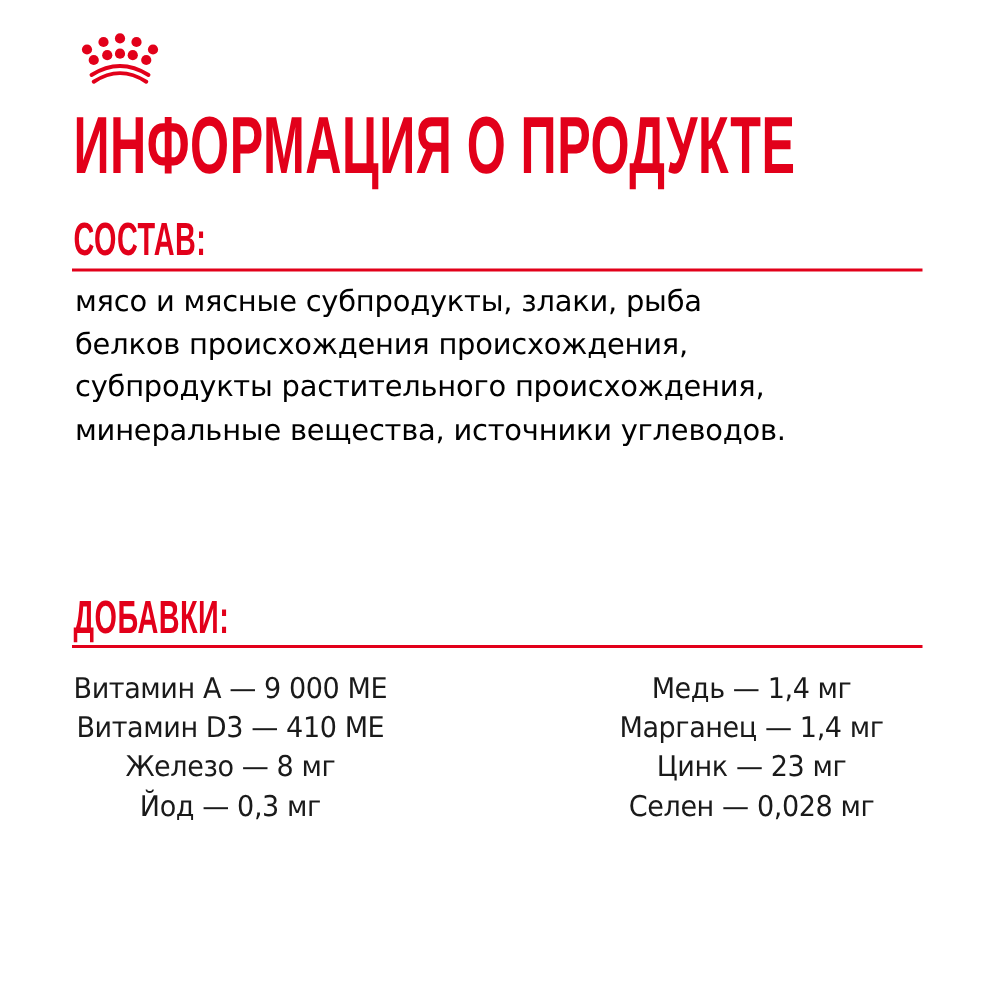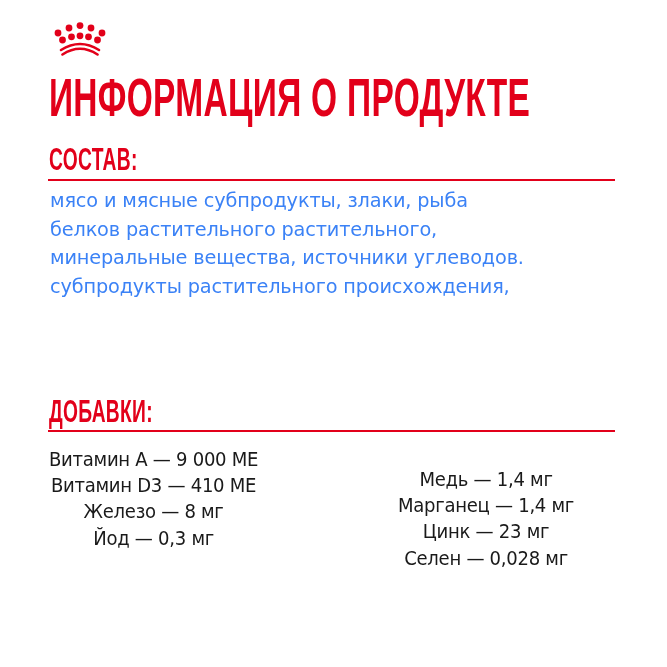--- a/index.html
+++ b/index.html
@@ -14,27 +14,27 @@
     .title { top: 70px; font-size: 54px; transform: scaleX(0.62); letter-spacing: 0.5px; }
     .section-head { font-size: 31px; transform: scaleX(0.62); letter-spacing: 0.5px; }
     .head-compo { top: 144px; }
     .head-addit { top: 396px; }
     .rule { position: absolute; left: 48px; width: 567px; height: 2px; background: #e2001a; }
     .rule-1 { top: 179px; }
     .rule-2 { top: 430px; }
     .composition {
       position: absolute; left: 50px; top: 187px; width: 590px; margin: 0;
       font-family: "DejaVu Sans", sans-serif; font-size: 19.3px; line-height: 28.6px;
-      font-weight: normal; color: #3b82f6; letter-spacing: -0.15px;
+      font-weight: normal; color: #000000; letter-spacing: -0.15px;
     }
     .composition span { display: block; white-space: nowrap; }
     .additives { position: absolute; top: 446px; left: 49px; width: 580px; }
     .col { position: absolute; top: 0; text-align: center; }
     .col-left { left: 0; }
-    .col-right { left: 349px; margin-top: 20px; }
+    .col-right { left: 364px; }
     .add-item {
       display: block; white-space: nowrap; font-family: "DejaVu Sans", sans-serif;
       font-size: 19px; line-height: 26.2px; color: #1a1a1a; letter-spacing: -0.3px;
       font-weight: normal; transform: scaleX(0.95); transform-origin: left center;
     }
   </style>
 </head>
 <body>
 
 <svg class="crown" viewBox="0 0 56 34">
@@ -54,23 +54,23 @@
   <path d="M10.5 32.5 Q28 21 45.5 32.5" stroke="#e2001a" stroke-width="2.6" fill="none" stroke-linecap="round"></path>
 </svg>
 
 <h1 class="heading title">ИНФОРМАЦИЯ О ПРОДУКТЕ</h1>
 
 <h2 class="heading section-head head-compo">СОСТАВ:</h2>
 <div class="rule rule-1"></div>
 
 <p class="composition">
   <span>мясо и мясные субпродукты, злаки, рыба</span>
-  <span>белков растительного растительного,</span>
+  <span>белков происхождения происхождения,</span>
+  <span>субпродукты растительного происхождения,</span>
   <span>минеральные вещества, источники углеводов.</span>
-  <span>субпродукты растительного происхождения,</span>
 </p>
 
 <h2 class="heading section-head head-addit">ДОБАВКИ:</h2>
 <div class="rule rule-2"></div>
 
 <div class="additives">
   <div class="col col-left">
     <span class="add-item">Витамин A — 9 000 МЕ</span>
     <span class="add-item">Витамин D3 — 410 МЕ</span>
     <span class="add-item">Железо — 8 мг</span>

